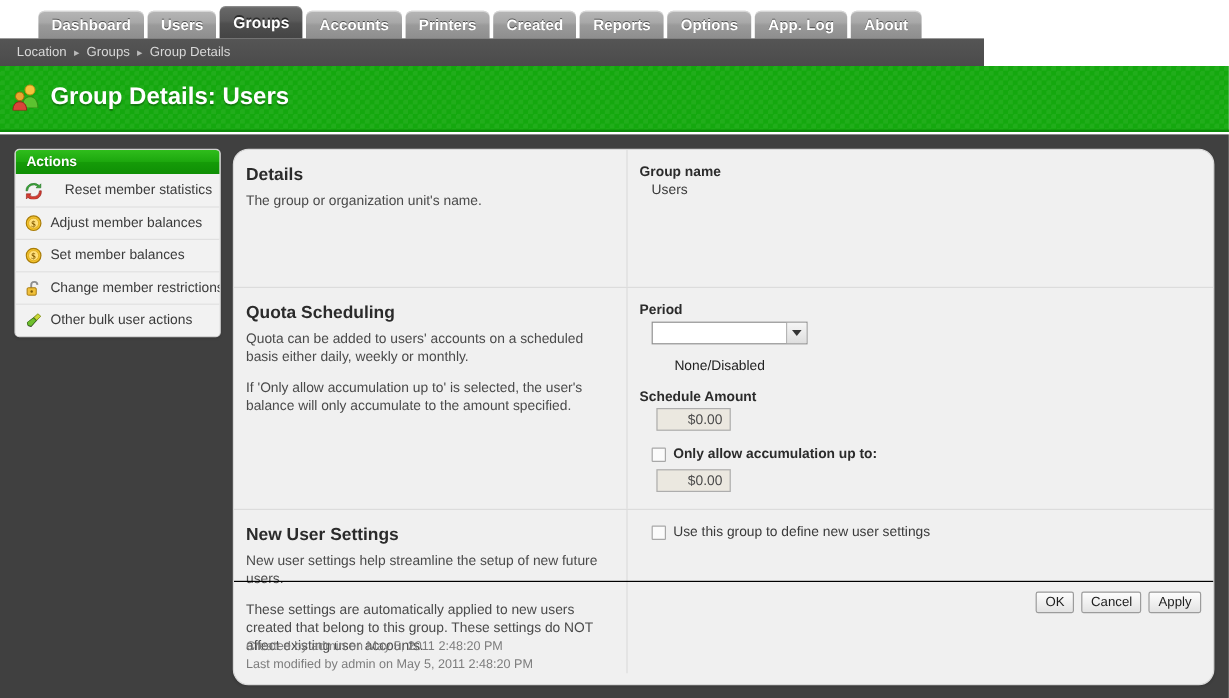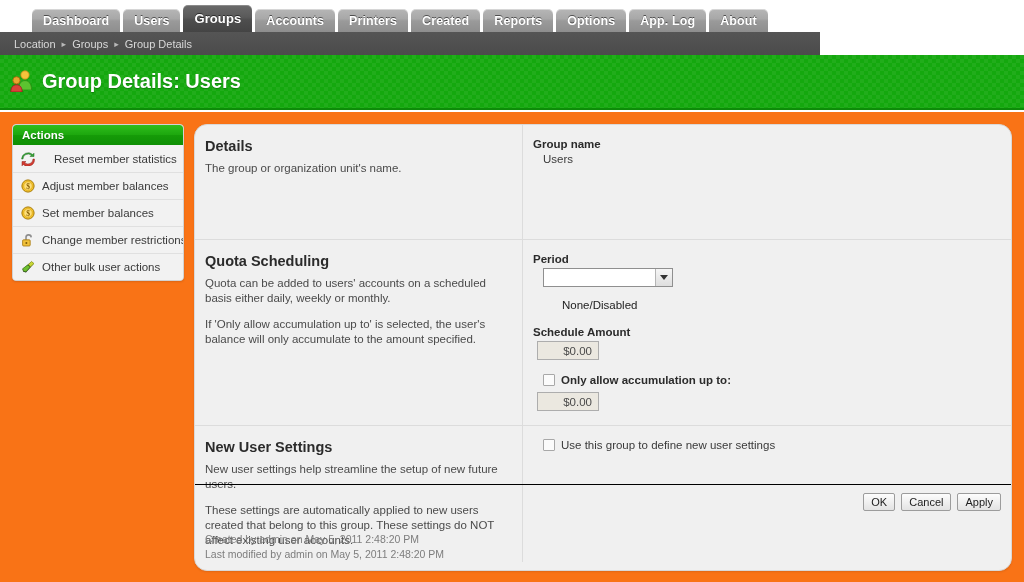--- a/index.html
+++ b/index.html
@@ -98,21 +98,21 @@
   }
   .grp-icon .p2 {
     position: absolute; left: 0px; top: 6px; width: 13px; height: 16px;
   }
 
   
   #bodyarea {
     position: absolute;
     left: 0; top: 112px;
     width: 1024px; height: 470px;
-    background: #f97316;
+    background: #404040;
   }
 
   
   #actions-panel {
     position: absolute;
     left: 12px; top: 12px;
     width: 172px;
     background: #f2f2f2;
     border: 1px solid #d2d2d2;
     border-radius: 4px;
@@ -233,21 +233,21 @@
     display: flex; align-items: center; justify-content: center;
   }
   .fake-select .fs-arrow i {
     display: block;
     width: 0; height: 0;
     border-left: 4px solid transparent;
     border-right: 4px solid transparent;
     border-top: 5px solid #333333;
   }
   .money-input {
-    margin-left: 4px;
+    margin-left: 14px;
     width: 62px;
     height: 19px;
     border: 1px solid #adadad;
     background: #ebe8e0;
     color: #4a4a4a;
     font-family: "Liberation Sans", sans-serif;
     font-size: 11.5px;
     text-align: right;
     padding-right: 6px;
   }

